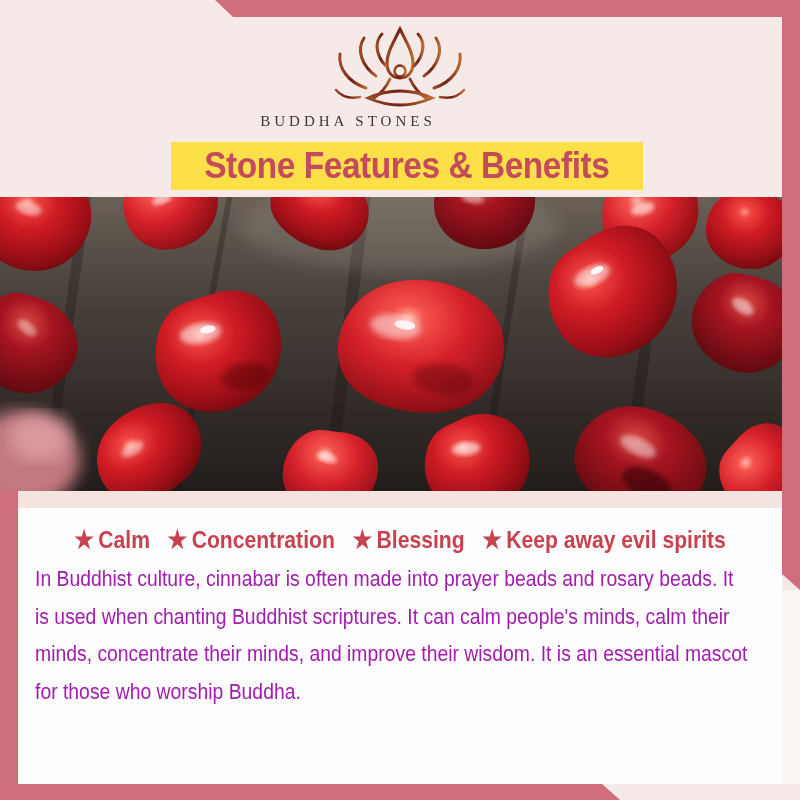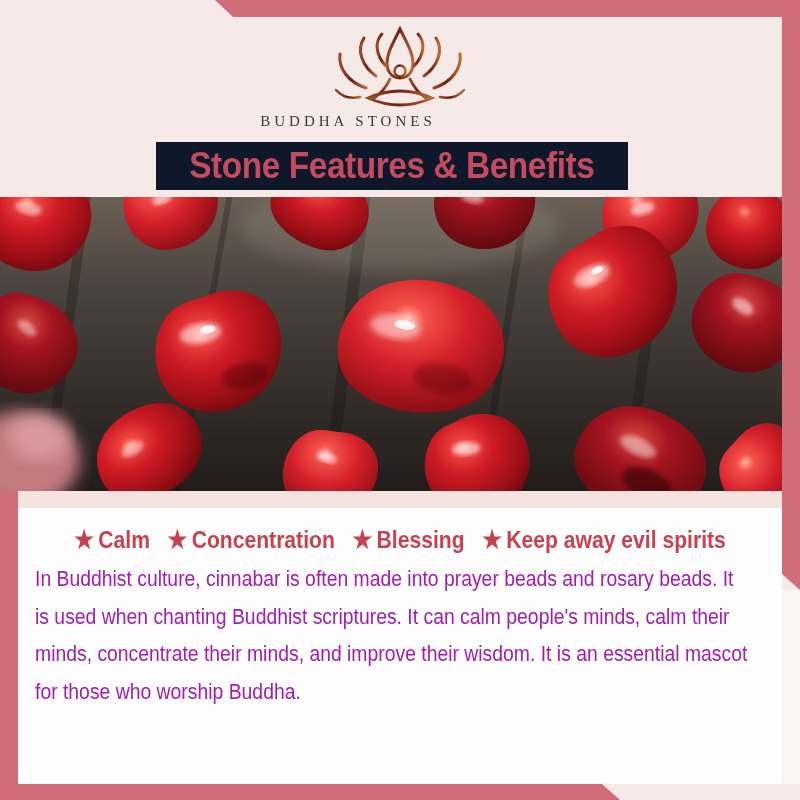--- a/index.html
+++ b/index.html
@@ -18,22 +18,22 @@
               clip-path:polygon(0 0,602px 0,100% 100%,0 100%);}
   .right-under{position:absolute;left:782px;top:590px;width:18px;height:194px;background:#fbf5f4;}
 
   
   .logo-wrap{position:absolute;left:0;top:26px;width:800px;text-align:center;}
   .brand-name{position:absolute;left:0;top:113px;width:696px;text-align:center;
               font-family:"Liberation Serif", serif;font-size:15px;letter-spacing:4px;
               color:#3d3739;font-weight:500;}
 
   
-  .title-box{position:absolute;left:156px;top:142px;width:472px;height:48px;
-             background:#0f172a;display:flex;align-items:center;justify-content:center;}
+  .title-box{position:absolute;left:171px;top:142px;width:472px;height:48px;
+             background:#fde047;display:flex;align-items:center;justify-content:center;}
   .title-text{font-size:36px;font-weight:bold;color:#c44a5d;white-space:nowrap;
               transform:scaleX(0.93);letter-spacing:-0.5px;}
 
   
   .photo{position:absolute;left:0;top:197px;width:782px;height:294px;overflow:hidden;
          background:#37312d;}
   .cinnabar-banner{position:absolute;left:18px;top:453px;width:227px;height:37px;
              background:#c8566a;clip-path:polygon(0 0,215px 0,100% 100%,0 100%);
              display:flex;align-items:center;z-index:3;}
   .cinnabar-text{color:#ffffff;font-weight:bold;font-size:27px;padding-left:44px;

